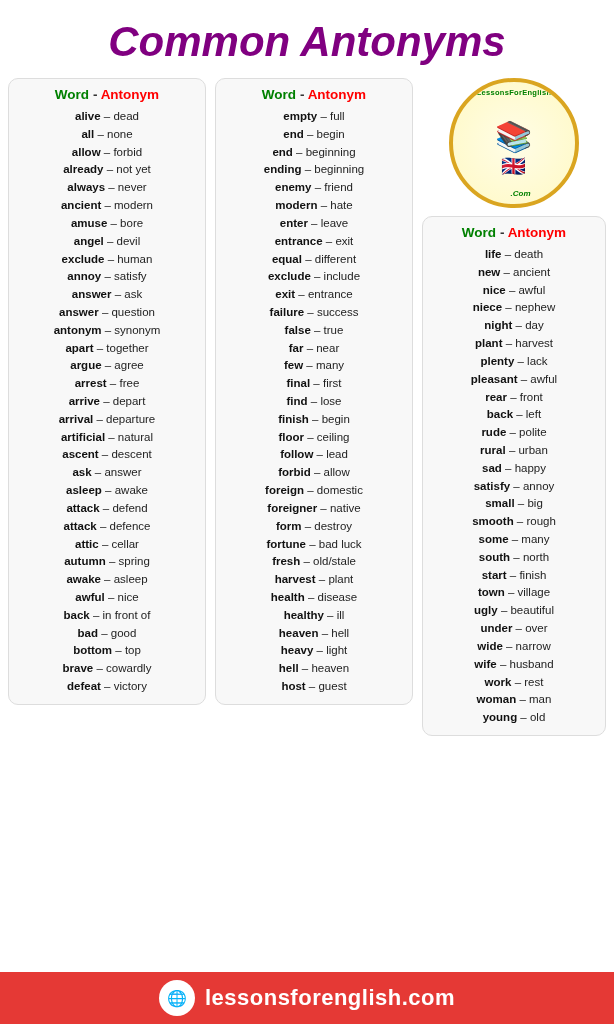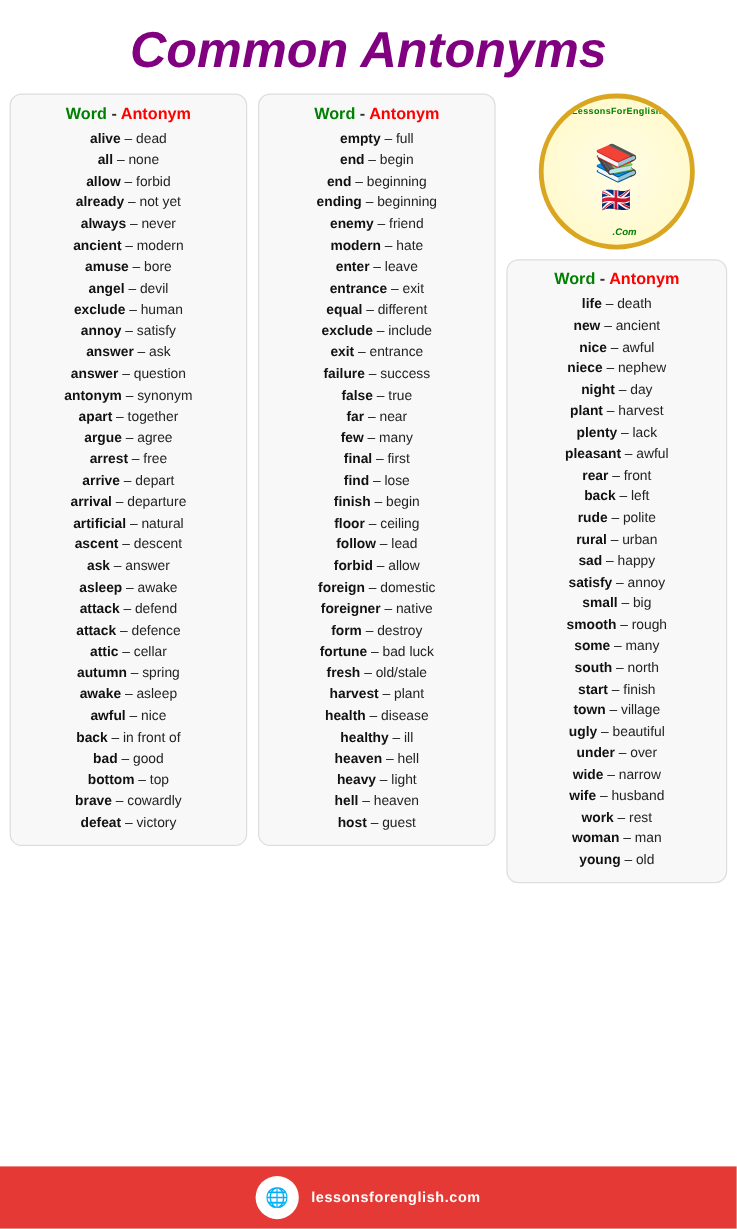--- a/index.html
+++ b/index.html
@@ -99,21 +99,21 @@
       background: #fff;
       display: flex;
       align-items: center;
       justify-content: center;
       font-size: 16px;
       color: #e53935;
       font-weight: bold;
     }
     .footer-text {
       color: #fff;
-      font-size: 12px;
+      font-size: 22px;
       font-weight: bold;
       letter-spacing: 0.5px;
     }
   </style>
 </head>
 <body>
 
 <h1 class="page-title">Common Antonyms</h1>
 
 <div class="columns-row">

